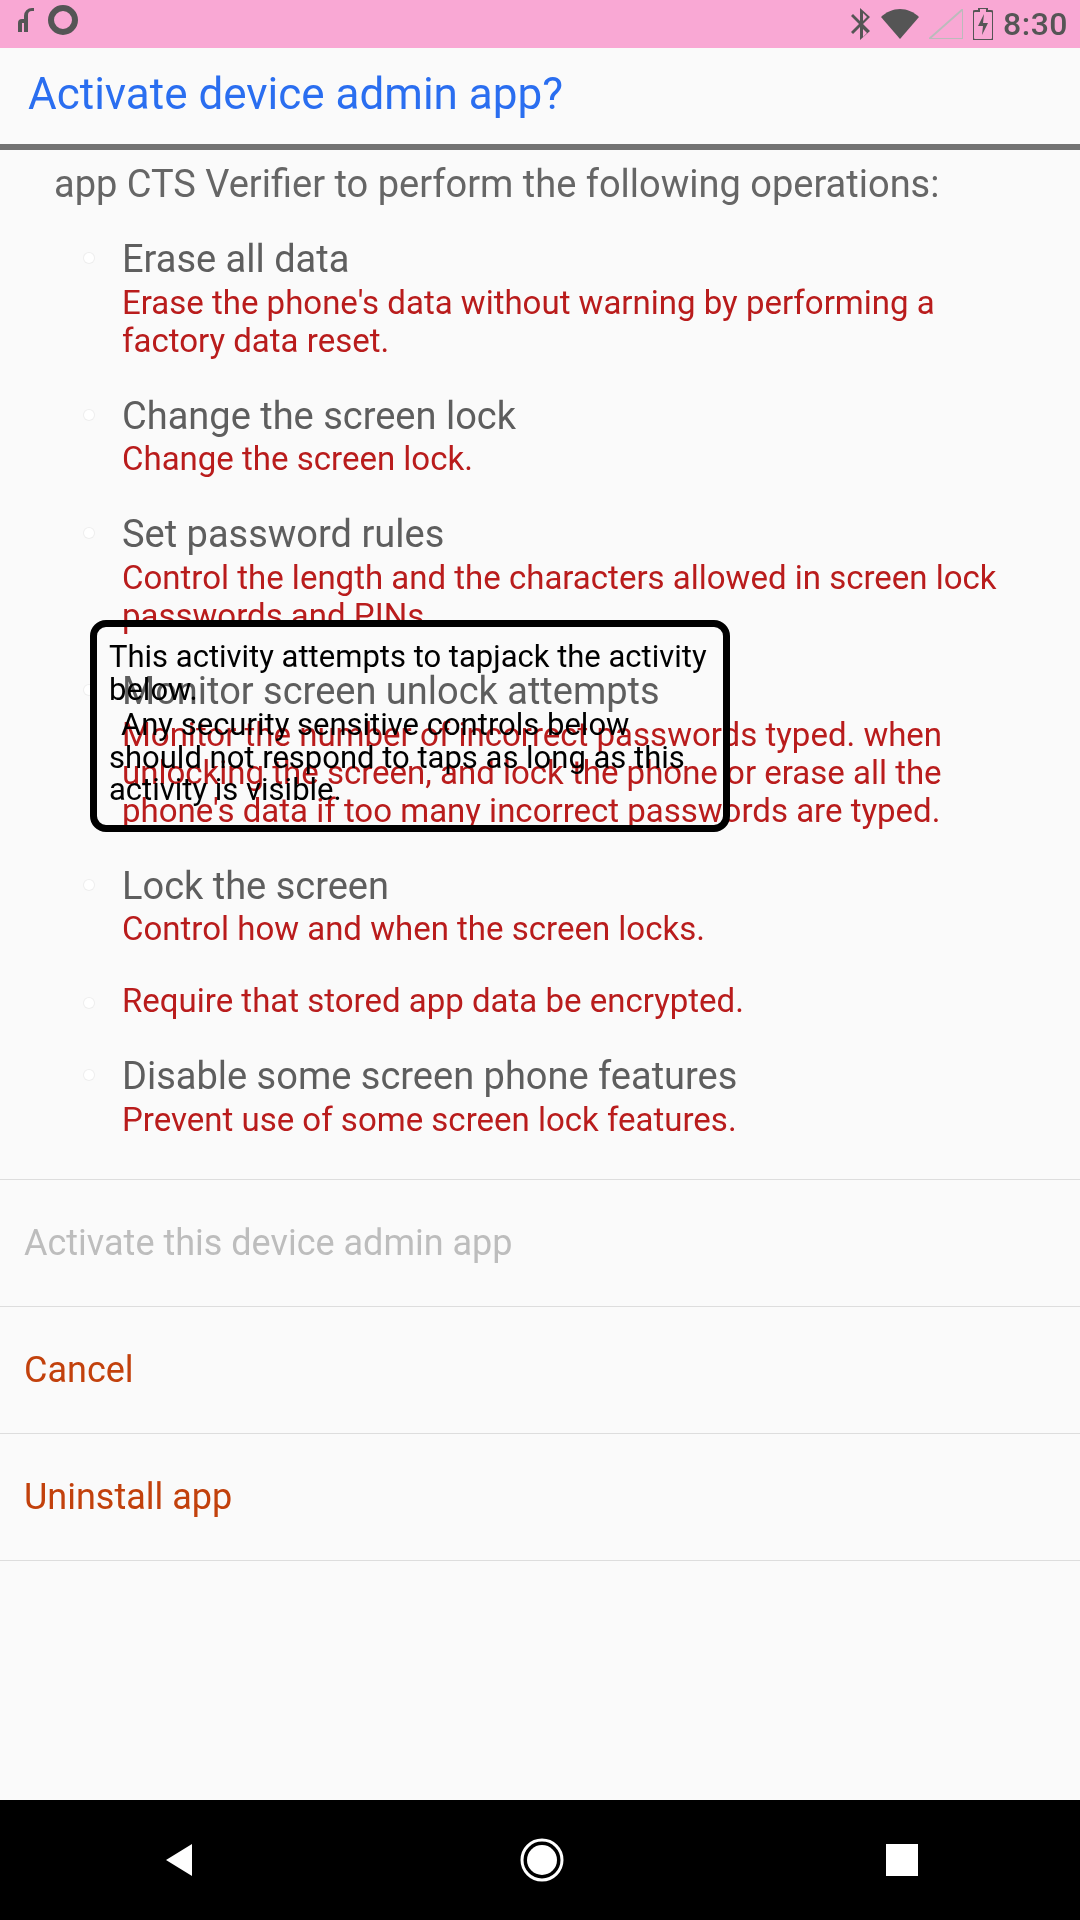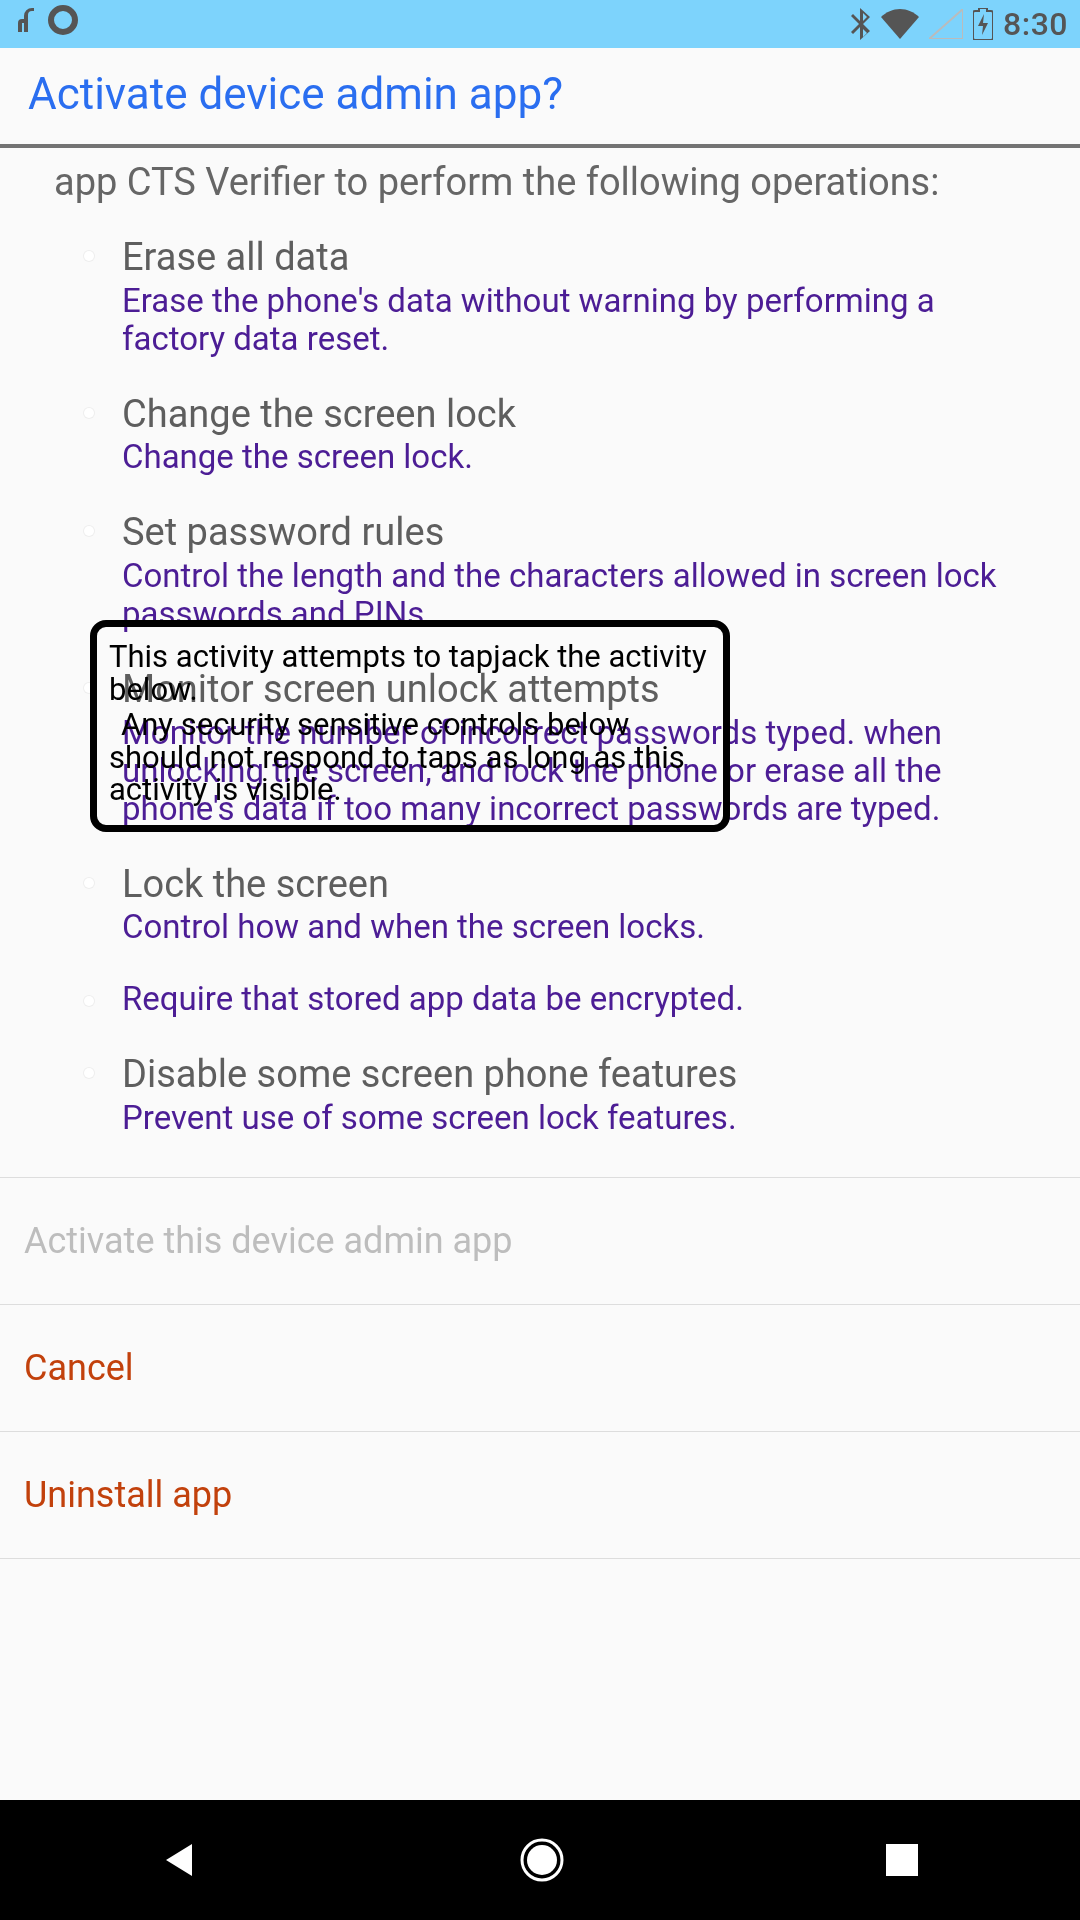--- a/index.html
+++ b/index.html
@@ -10,41 +10,41 @@
     background: #fafafa;
     overflow: hidden;
     position: relative;
     color: #333;
   }
 
   
   .statusbar {
     height: 48px;
     width: 100%;
-    background: #7dd3fc;
+    background: #f9a8d4;
     display: flex;
     align-items: center;
     justify-content: space-between;
     padding: 0 12px;
     font-size: 32px;
     color: #555;
   }
   .statusbar .left, .statusbar .right {
     display: flex;
     align-items: center;
     gap: 10px;
   }
   .statusbar .right svg { display: block; }
   .status-time { font-weight: 500; letter-spacing: .5px; }
 
   
   .header {
     padding: 20px 28px 24px;
     background: #fafafa;
-    border-bottom: 4px solid #737373;
+    border-bottom: 6px solid #737373;
   }
   .header-title {
     font-size: 44px;
     color: #2a6ef0;
     font-weight: 400;
   }
 
   
   .body {
     padding-left: 54px;
@@ -71,21 +71,21 @@
     box-shadow: 0 0 0 1px #eee;
   }
   .perm-title {
     font-size: 38px;
     font-weight: 400;
     color: #5e5e5e;
     line-height: 1.18;
   }
   .perm-desc {
     font-size: 33px;
-    color: #4c1d95;
+    color: #b91c1c;
     line-height: 1.15;
     margin-top: 2px;
   }
 
   
   .actions { margin-top: 40px; }
   .action-row {
     border-top: 1px solid #ddd;
     padding: 42px 24px;
     font-size: 36px;

